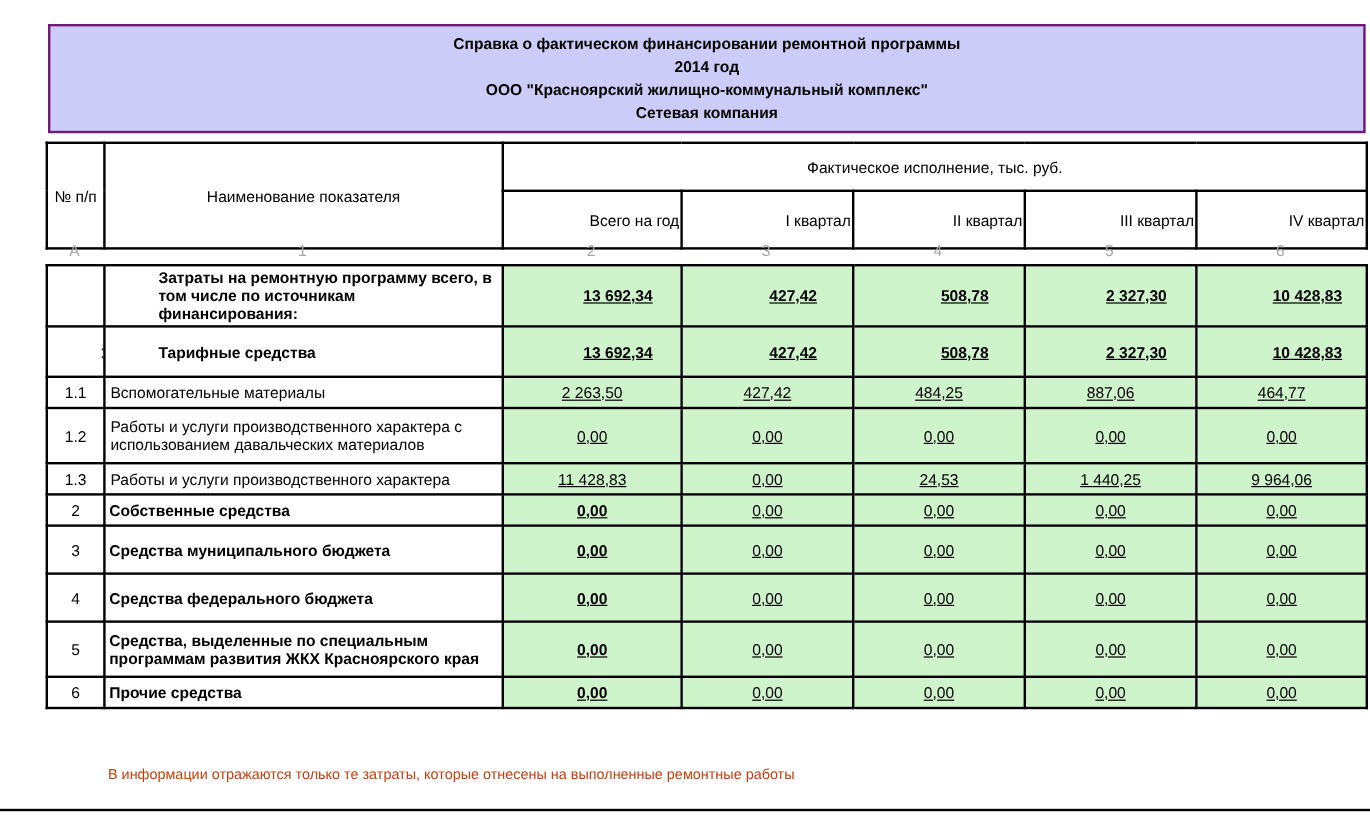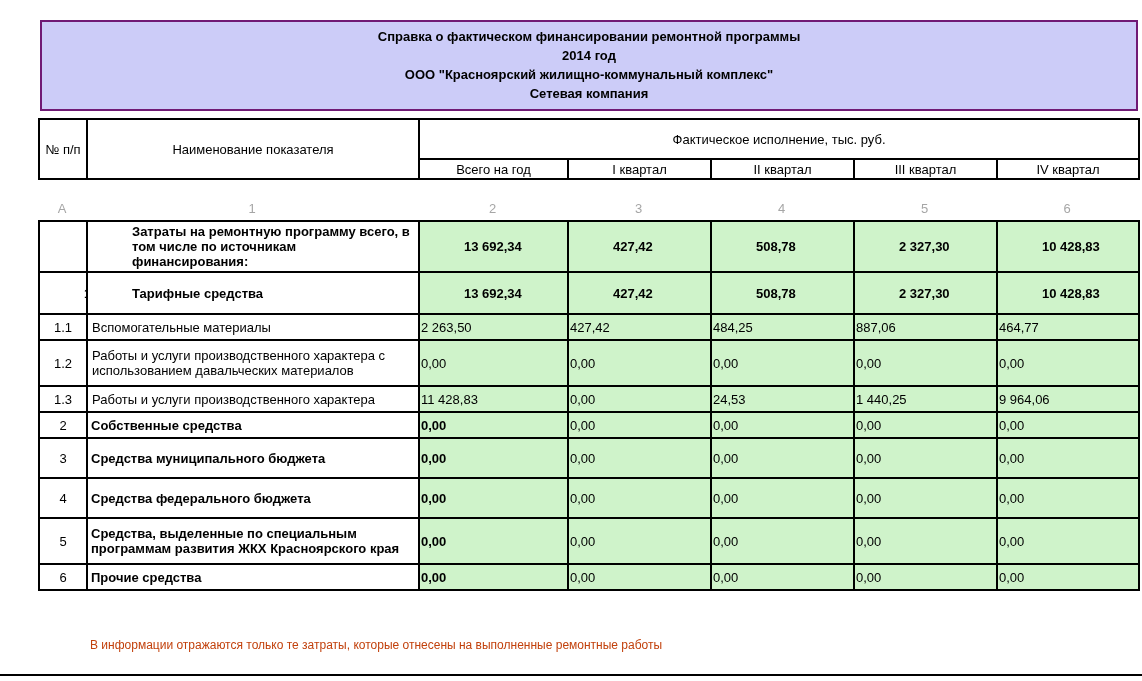--- a/index.html
+++ b/index.html
@@ -46,21 +46,21 @@
   }
 
   
   table.hdr { top: 118px; }
   table.hdr td {
     text-align: center;
     font-weight: normal;
     background: #ffffff;
   }
   table.hdr td.group-cell { height: 40px; }
-  table.hdr td.qcell { height: 20px; }
+  table.hdr td.qcell { height: 48px; text-align: right; }
 
   
   .ref-row {
     position: absolute;
     left: 38px;
     top: 199px;
     width: 1100px;
     height: 20px;
     display: flex;
     align-items: center;
@@ -69,21 +69,21 @@
     text-align: center;
     color: #a6a6a6;
     font-size: 13px;
     line-height: 20px;
   }
 
   
   table.body-t { top: 220px; }
   td.num  { text-align: center; background: #ffffff; }
   td.name { text-align: left; padding: 2px 4px 2px 3px; background: #ffffff; line-height: 15px; }
-  td.val  { background: #cff3ca; }
+  td.val  { text-align: center; background: #cff3ca; text-decoration: underline; }
 
   tr.allbold td { font-weight: bold; padding-left: 44px; }
   tr.leadbold td.name { font-weight: bold; }
   tr.leadbold td.val.lead { font-weight: bold; }
   tr.sub td.name { padding-left: 4px; }
 
   tr.rh38 td { height: 26px; }
   tr.rh40 td { height: 40px; }
   tr.rh42 td { height: 42px; }
   tr.rh44 td { height: 44px; }

